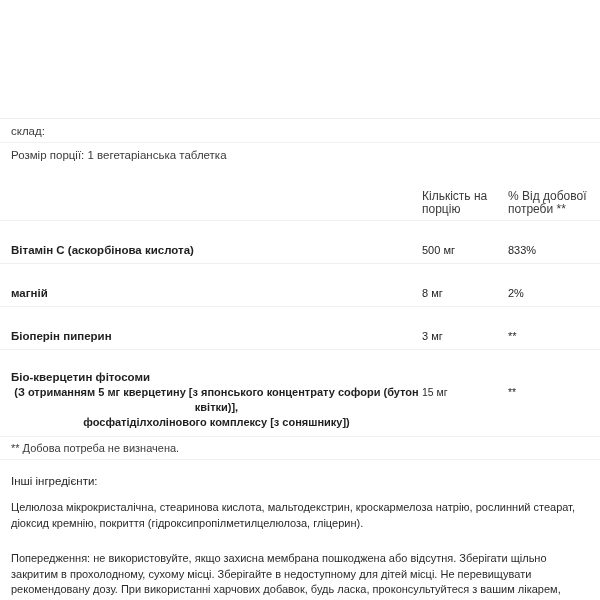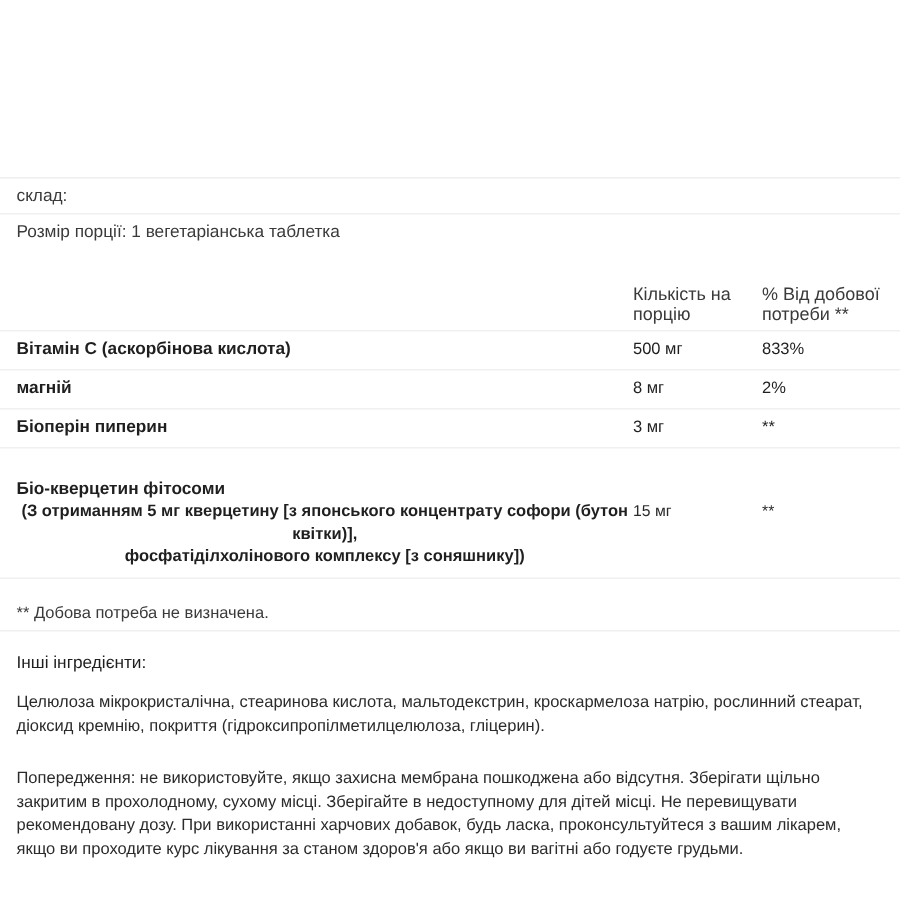--- a/index.html
+++ b/index.html
@@ -71,21 +71,21 @@
   .header-row .col-dv {
     font-size: 12px;
     line-height: 12.5px;
     color: #3a3a3a;
     font-weight: normal;
   }
 
   
   .data-row {
     min-height: 25px;
-    padding-top: 5px;
+    padding-top: 22px;
     padding-bottom: 5px;
     border-top: 1px solid #f0f0f2;
   }
   .data-row .col-name {
     font-size: 11.5px;
     font-weight: bold;
     line-height: 15px;
     color: #1f1f1f;
   }
   .data-row .col-amount,
@@ -110,21 +110,21 @@
   .sub-line {
     font-weight: bold;
     font-size: 11px;
     line-height: 15px;
     text-align: center;
   }
 
   
   .footnote-row {
     min-height: 22px;
-    padding-top: 16px;
+    padding-top: 4px;
     padding-bottom: 4px;
     border-top: 1px solid #f0f0f2;
     border-bottom: 1px solid #f0f0f2;
   }
   .footnote-row .col-name {
     font-size: 11px;
     font-weight: normal;
     line-height: 14px;
     color: #3a3a3a;
   }

